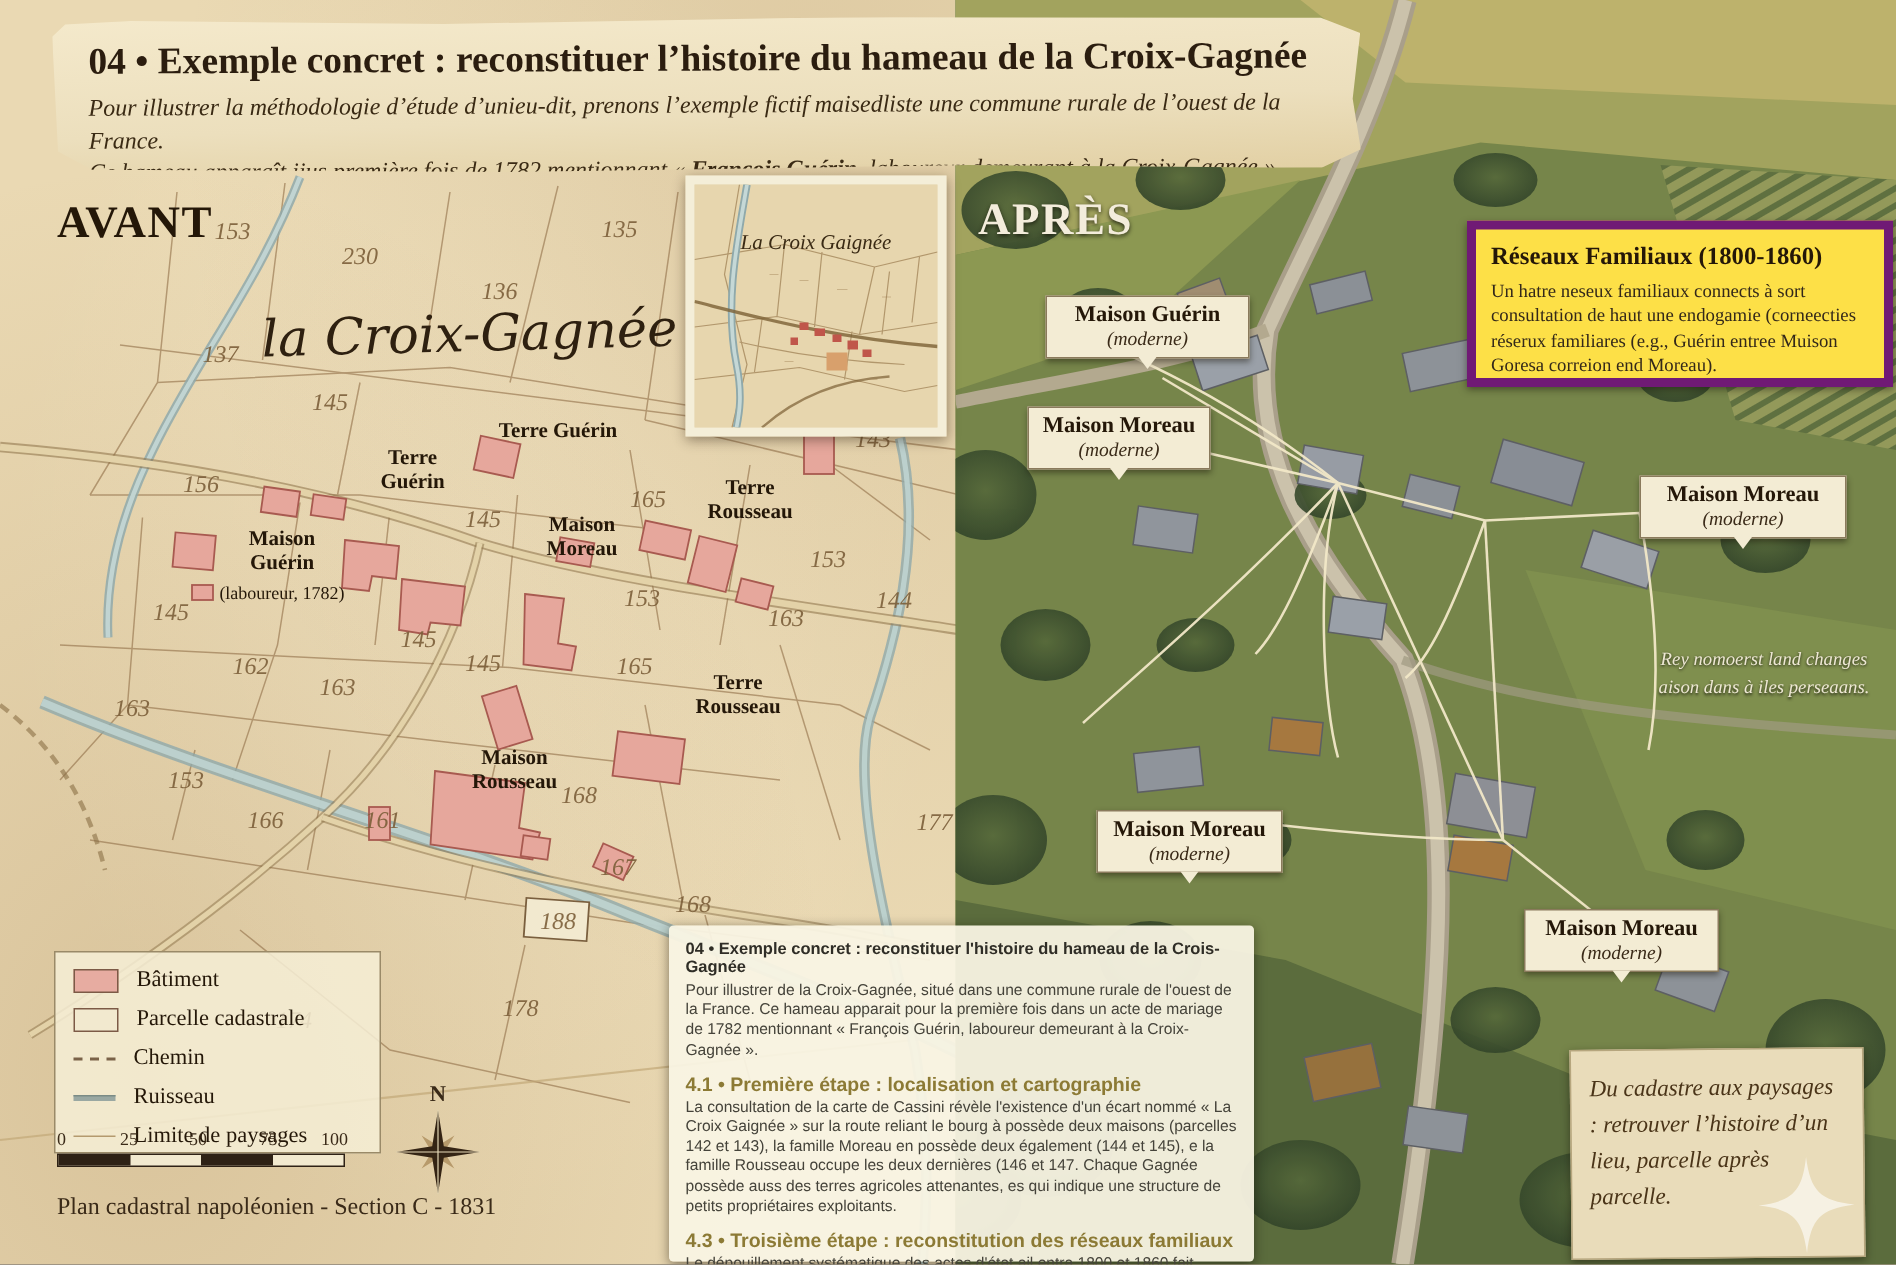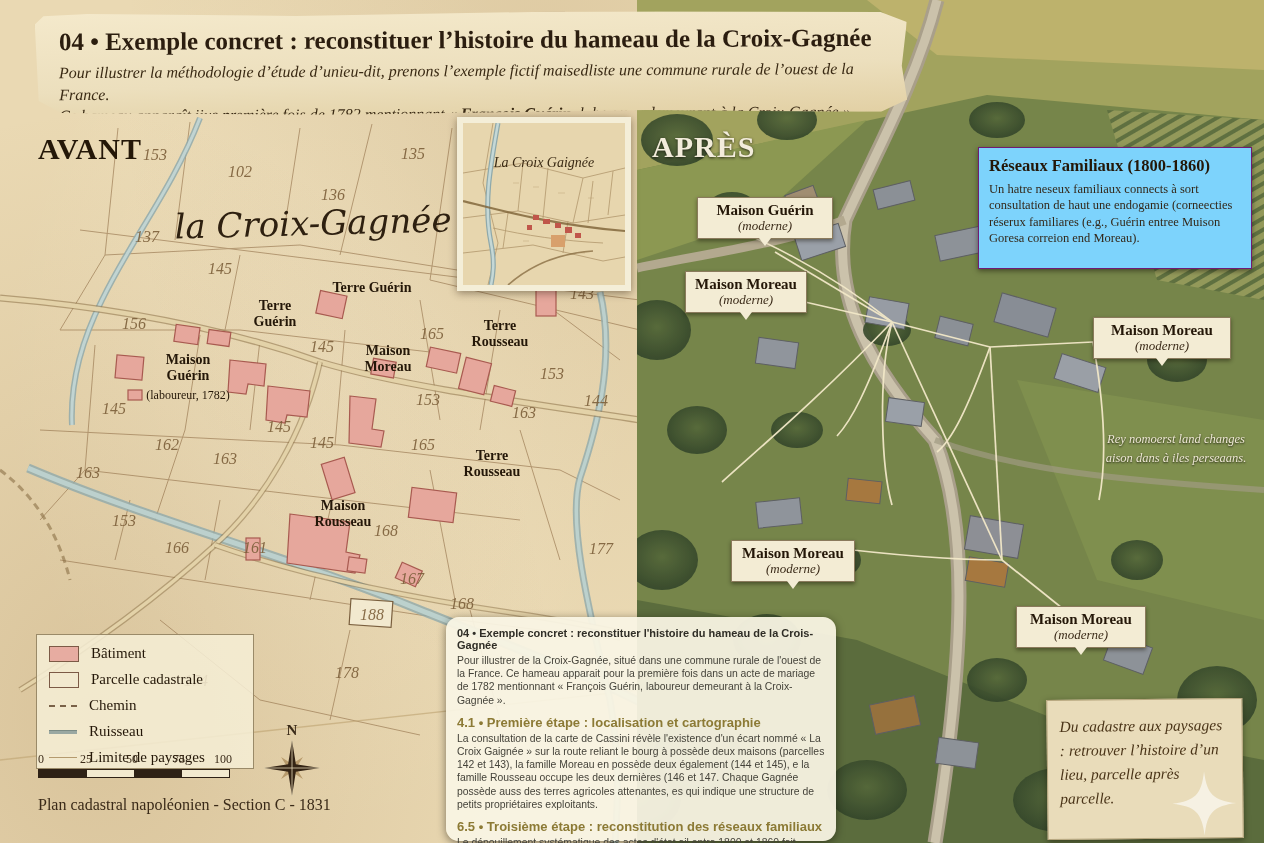--- a/index.html
+++ b/index.html
@@ -62,22 +62,22 @@
 
   .photo-label{position:absolute;background:#f3ecd4;border:1px solid #8a7a5c;
     box-shadow:0 2px 4px rgba(20,15,5,.45);padding:4px 8px 5px;text-align:center;}
   .photo-label .nm{font-weight:bold;font-size:15px;color:#241708;line-height:1.1;}
   .photo-label .sub{font-style:italic;font-size:13px;color:#3a2a18;line-height:1.15;}
   .photo-label .tail{position:absolute;bottom:-8px;left:50%;margin-left:-6px;width:0;height:0;
     border-left:6px solid transparent;border-right:6px solid transparent;
     border-top:8px solid #f3ecd4;}
 
   .network-box{position:absolute;left:341px;top:147px;width:252px;
-    background:#7dd3fc;border:1px solid #701a75;box-shadow:0 2px 5px rgba(20,15,5,.5);
-    padding:8px 10px 22px;}
+    background:#fde047;border:6px solid #701a75;box-shadow:0 2px 5px rgba(20,15,5,.5);
+    padding:8px 10px 1px;}
   .network-box h3{margin:0 0 5px;font-size:16.5px;color:#241708;}
   .network-box p{margin:0;font-size:12.5px;line-height:1.3;color:#33281a;}
 
   .photo-annotation{position:absolute;left:468px;top:430px;width:142px;text-align:center;
     font-style:italic;font-size:12.5px;line-height:1.55;color:#eee8d4;
     text-shadow:0 1px 2px rgba(20,20,10,.9);}
 
   .quote-box{position:absolute;left:410px;top:699px;width:170px;min-height:110px;
     background:#e9dcba;border:1px solid #b6a67e;box-shadow:0 2px 6px rgba(20,15,5,.5);
     padding:14px 12px;transform:rotate(-0.6deg);}
@@ -89,21 +89,21 @@
     background:linear-gradient(178deg,#f4e9cb 0%,#ecdfbd 60%,#e2d0a4 100%);
     box-shadow:0 3px 9px rgba(30,20,8,.55);transform:rotate(-0.3deg);
     clip-path:polygon(0 10%,1% 2%,6% 0,30% 3%,60% 0,97% 2%,100% 12%,99.4% 55%,100% 88%,97% 100%,70% 97%,35% 100%,3% 97%,.4% 85%);
     padding:10px 24px 0;box-sizing:border-box;}
   .hdr-title{font-size:25px;font-weight:bold;color:#2b1d0f;margin:4px 0 6px;}
   .hdr-sub{font-style:italic;font-size:16px;color:#3a2a14;line-height:1.35;}
   .hdr-sub b{font-style:italic;}
 
   
   .article-box{position:absolute;left:446px;top:617px;width:368px;height:204px;
-    background:rgba(249,244,227,.94);border-radius:13px;box-shadow:0 2px 8px rgba(20,15,5,.5);
+    background:rgba(249,244,227,.94);border-radius:3px;box-shadow:0 2px 8px rgba(20,15,5,.5);
     padding:10px 11px;font-family:"Liberation Sans",sans-serif;}
   .art-title{font-size:11px;font-weight:bold;color:#2f2d26;margin:0 0 3px;}
   .art-body{font-size:10.4px;line-height:1.27;color:#45433a;margin:0 0 8px;}
   .art-sec{font-size:13px;font-weight:bold;color:#8c7a35;margin:0 0 2px;}
 </style>
 </head>
 <body>
 
 <div class="page">
 
@@ -201,21 +201,21 @@
     <div class="land-label" style="left:338px;top:343px;width:100px;">Maison
 Moreau</div>
     <div class="land-label" style="left:450px;top:318px;width:100px;">Terre
 Rousseau</div>
     <div class="land-label" style="left:442px;top:448px;width:100px;">Terre
 Rousseau</div>
     <div class="land-label" style="left:288px;top:498px;width:110px;">Maison
 Rousseau</div>
 
     <span class="pnum" style="left:143px;top:146px">153</span>
-    <span class="pnum" style="left:228px;top:163px">102</span>
+    <span class="pnum" style="left:228px;top:163px">230</span>
     <span class="pnum" style="left:401px;top:145px">135</span>
     <span class="pnum" style="left:321px;top:186px">136</span>
     <span class="pnum" style="left:135px;top:228px">137</span>
     <span class="pnum" style="left:208px;top:260px">145</span>
     <span class="pnum" style="left:570px;top:285px">143</span>
     <span class="pnum" style="left:122px;top:315px">156</span>
     <span class="pnum" style="left:420px;top:325px">165</span>
     <span class="pnum" style="left:310px;top:338px">145</span>
     <span class="pnum" style="left:416px;top:391px">153</span>
     <span class="pnum" style="left:512px;top:404px">163</span>
@@ -227,21 +227,21 @@
     <span class="pnum" style="left:310px;top:434px">145</span>
     <span class="pnum" style="left:411px;top:436px">165</span>
     <span class="pnum" style="left:112px;top:512px">153</span>
     <span class="pnum" style="left:165px;top:539px">166</span>
     <span class="pnum" style="left:243px;top:539px">161</span>
     <span class="pnum" style="left:374px;top:522px">168</span>
     <span class="pnum" style="left:400px;top:570px">167</span>
     <span class="pnum" style="left:360px;top:606px">188</span>
     <span class="pnum" style="left:335px;top:664px">178</span>
     <span class="pnum" style="left:184px;top:672px">174</span>
-    <span class="pnum" style="left:589px;top:540px">177</span>
+    <span class="pnum" style="left:611px;top:540px">177</span>
     <span class="pnum" style="left:584px;top:392px">144</span>
     <span class="pnum" style="left:540px;top:365px">153</span>
     <span class="pnum" style="left:450px;top:595px">168</span>
 
     <div class="legend">
       <div class="legend-row">
         <span class="legend-swatch sw-building"></span>
         <span class="legend-label">Bâtiment</span>
       </div>
       <div class="legend-row">
@@ -460,17 +460,17 @@
       </g>
     </svg>
     <div class="inset-title">La Croix Gaignée</div>
   </div>
 
   <div class="article-box">
     <p class="art-title">04 • Exemple concret : reconstituer l'histoire du hameau de la Crois-Gagnée</p>
     <p class="art-body">Pour illustrer de la Croix-Gagnée, situé dans une commune rurale de l'ouest de la France. Ce hameau apparait pour la première fois dans un acte de mariage de 1782 mentionnant « François Guérin, laboureur demeurant à la Croix-Gagnée ».</p>
     <p class="art-sec">4.1 • Première étape : localisation et cartographie</p>
     <p class="art-body">La consultation de la carte de Cassini révèle l'existence d'un écart nommé « La Croix Gaignée » sur la route reliant le bourg à possède deux maisons (parcelles 142 et 143), la famille Moreau en possède deux également (144 et 145), e la famille Rousseau occupe les deux dernières (146 et 147. Chaque Gagnée possède auss des terres agricoles attenantes, es qui indique une structure de petits propriétaires exploitants.</p>
-    <p class="art-sec">6.5 • Troisième étape : reconstitution des réseaux familiaux</p>
+    <p class="art-sec">4.3 • Troisième étape : reconstitution des réseaux familiaux</p>
     <p class="art-body">Le dépouillement systématique des actes d'état ail entra 1800 et 1860 fait apparaître une densité relatiomille remarquable. Sur 18 mariages impliquant au moins un conjoint domicilié à la Croix-Gagnée, 12 concernent des unions entis familles du hameau ou</p>
   </div>
 
 </div>
 
 </body></html>

